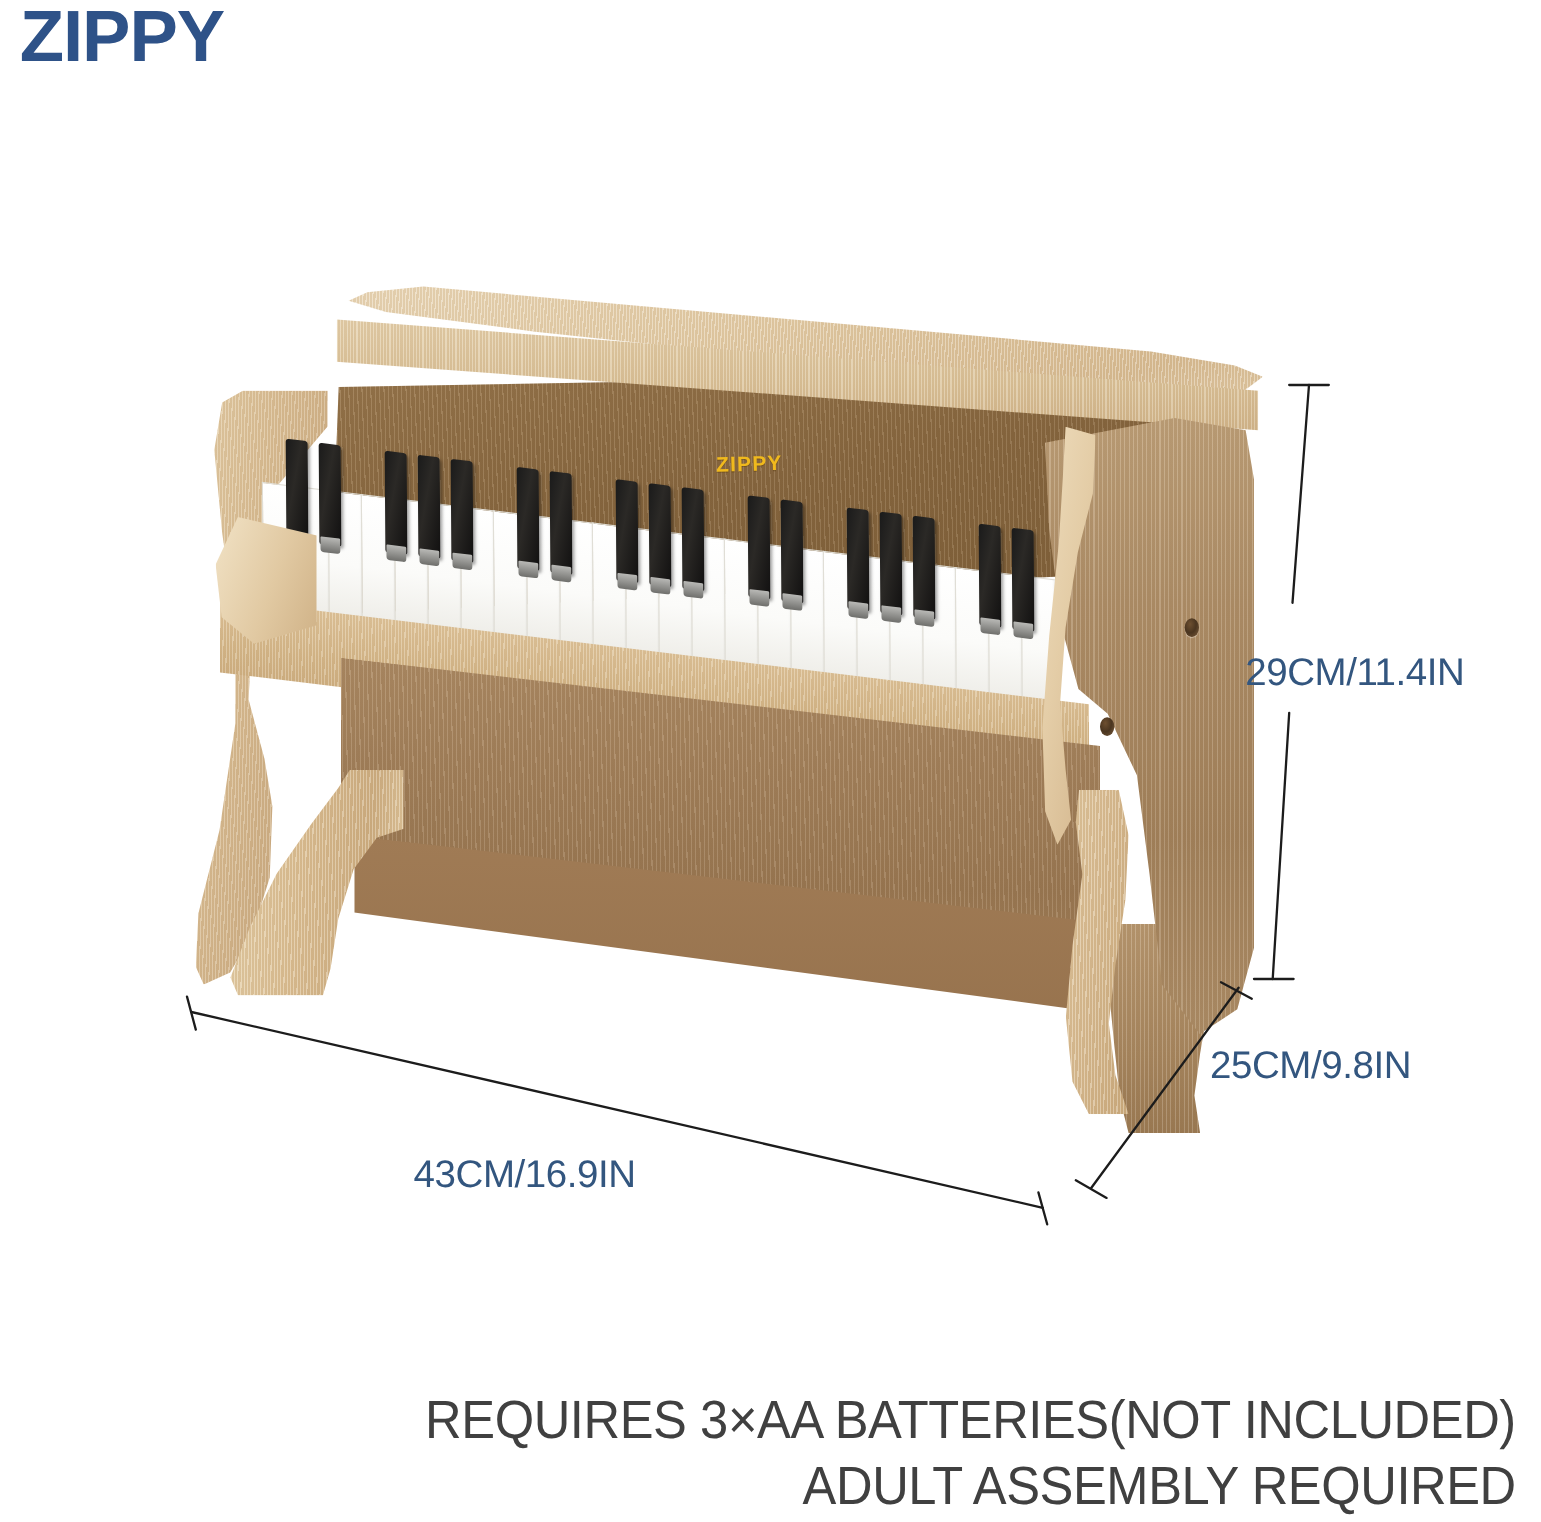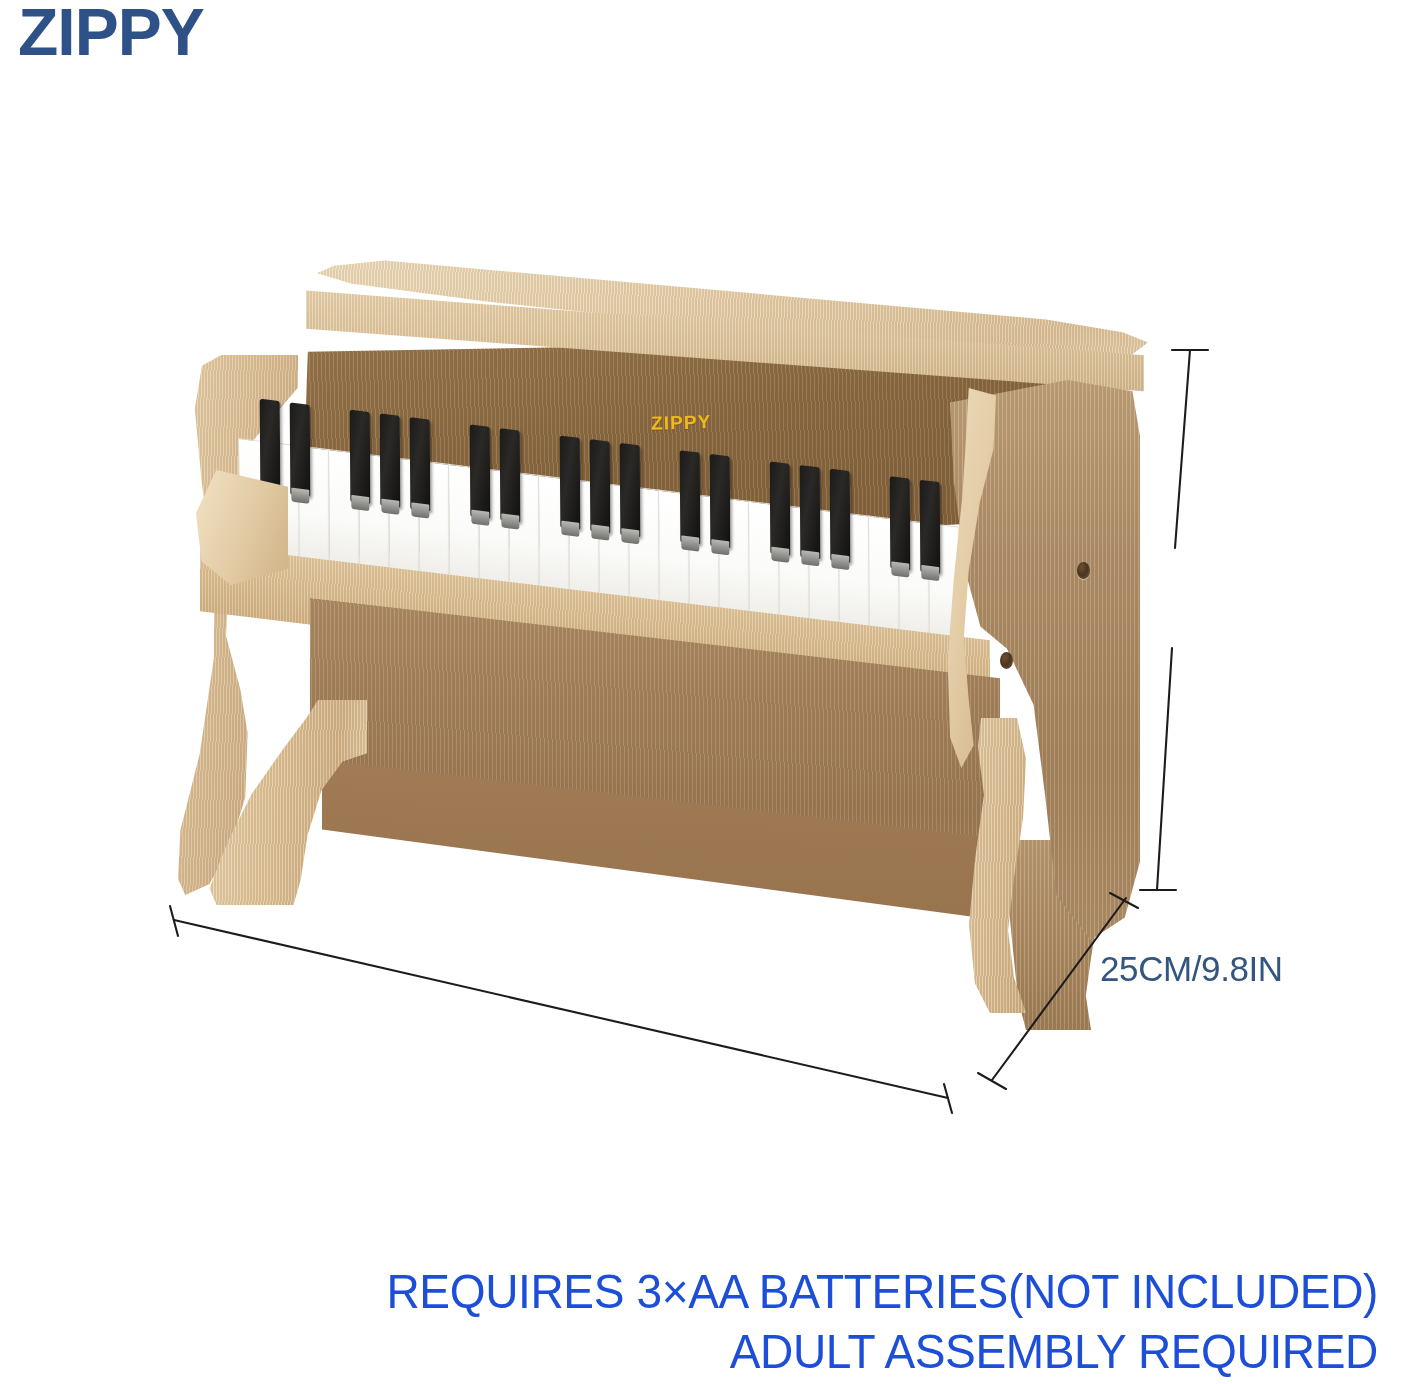--- a/index.html
+++ b/index.html
@@ -333,21 +333,21 @@
   
   #notice {
     position: absolute;
     left: 0;
     top: 1262px;
     width: 1378px;
     text-align: right;
     font-family: "Liberation Sans Narrow", "Liberation Sans", sans-serif;
     font-size: 49px;
     line-height: 1.22;
-    color: #1d4ed8;
+    color: #404040;
     letter-spacing: -0.4px;
     user-select: none;
   }
   #notice .notice-line { display: block; transform: scaleX(0.94); transform-origin: right center; }
 </style>
 </head>
 <body>
 
 <div id="page">
 
@@ -439,22 +439,24 @@
       <line x1="174" y1="920" x2="948" y2="1098"></line>
       <line x1="170" y1="906" x2="178" y2="936"></line>
       <line x1="944" y1="1084" x2="952" y2="1113"></line>
 
       <line x1="1126" y1="898" x2="992" y2="1080"></line>
       <line x1="1110" y1="893" x2="1138" y2="908"></line>
       <line x1="978" y1="1073" x2="1006" y2="1089"></line>
     </g>
   </svg>
 
+  <div class="dim-label" id="dim-height-label">29CM/11.4IN</div>
 
   <div class="dim-label" id="dim-depth-label">25CM/9.8IN</div>
 
+  <div class="dim-label" id="dim-width-label">43CM/16.9IN</div>
 
   <div id="notice">
     <span class="notice-line">REQUIRES 3×AA BATTERIES(NOT INCLUDED)</span>
     <span class="notice-line">ADULT ASSEMBLY REQUIRED</span>
   </div>
 
 </div>
 
 </body></html>

